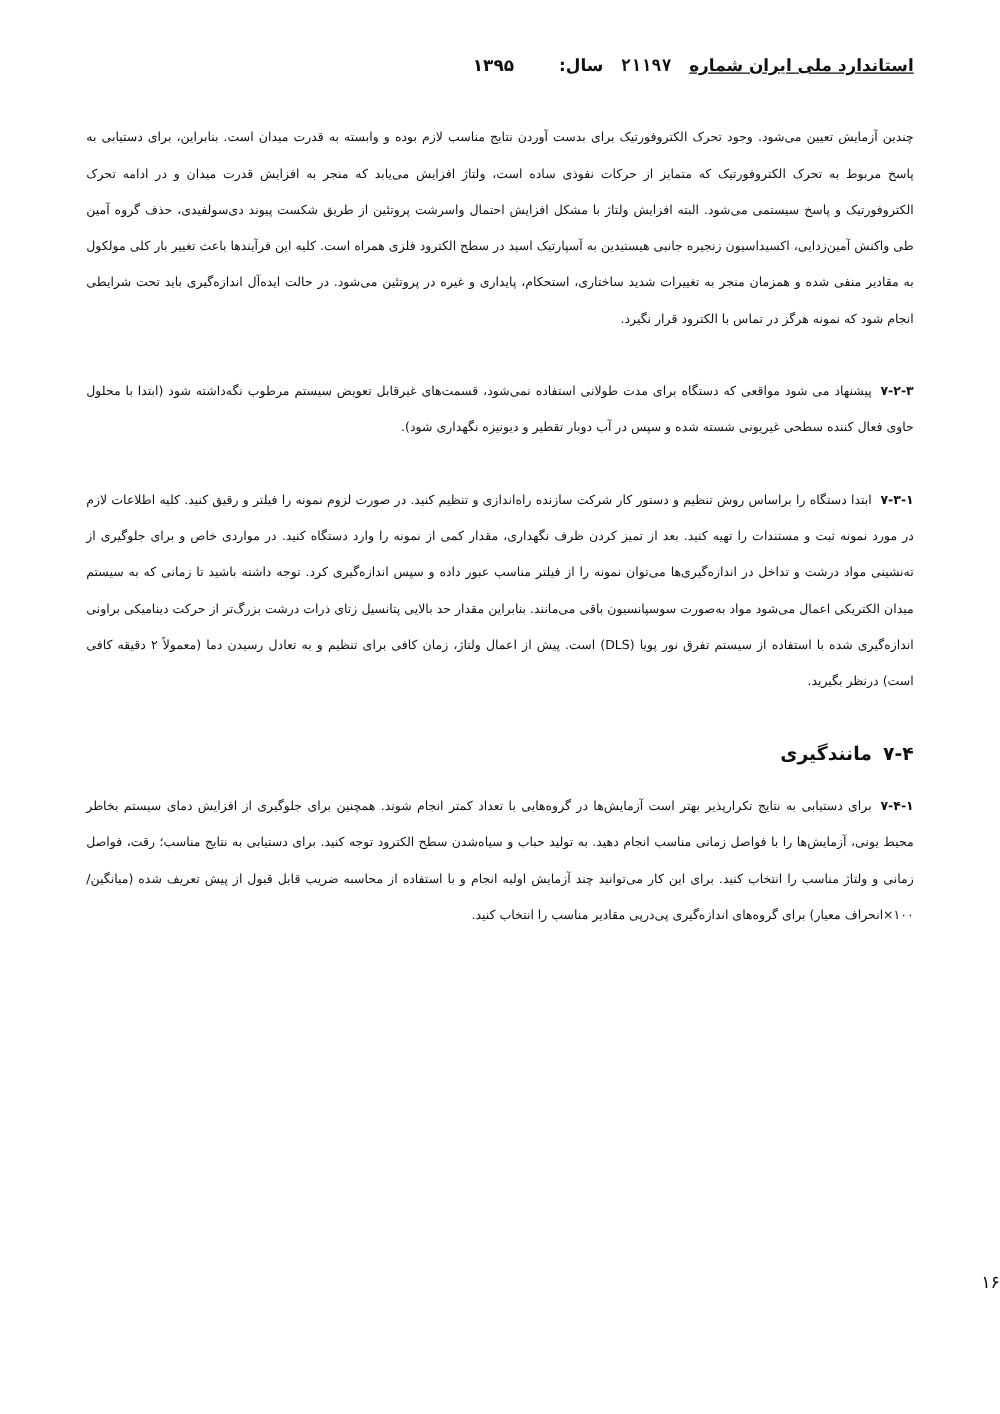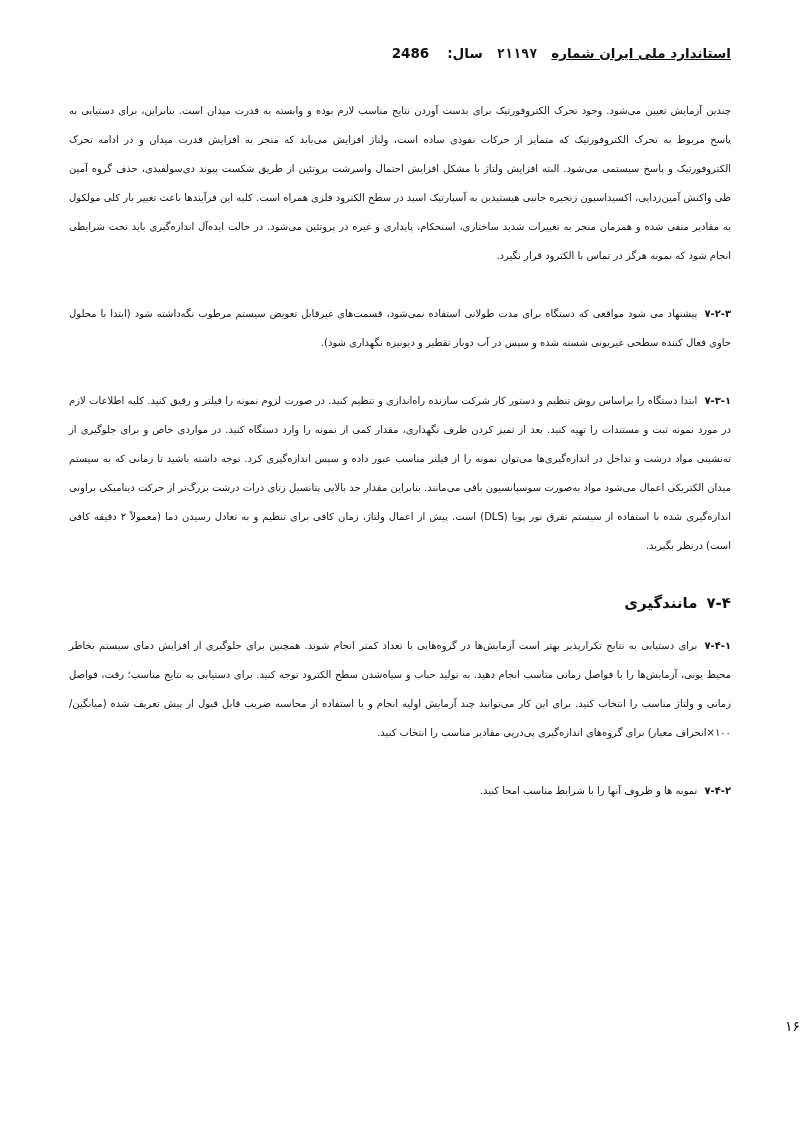--- a/index.html
+++ b/index.html
@@ -25,21 +25,21 @@
     direction: rtl;
     justify-content: flex-start;
     align-items: baseline;
     font-size: 13.5px;
     font-weight: bold;
     margin-bottom: 34px;
     letter-spacing: 0;
   }
   .doc-header .hdr-label { margin-left: 14px; text-decoration: underline; }
   .doc-header .hdr-number { margin-left: 14px; font-family: Liberation Mono, monospace; }
-  .doc-header .hdr-year-label { margin-left: 18px; }
+  .doc-header .hdr-year-label { margin-left: 36px; }
   .para {
     direction: rtl;
     text-align: justify;
     font-size: 10px;
     line-height: 29px;
     margin: 0 0 29px 0;
   }
   .para .sec-num {
     font-weight: bold;
     margin-left: 7px;
@@ -68,21 +68,21 @@
 </style>
 </head>
 <body>
 
 <div class="page">
 
   <div class="doc-header">
     <span class="hdr-label">استاندارد ملی ایران شماره</span>
     <span class="hdr-number">۲۱۱۹۷</span>
     <span class="hdr-year-label">سال:</span>
-    <span class="hdr-year">2486</span>
+    <span class="hdr-year">۱۳۹۵</span>
   </div>
 
   <p class="para"><span>چندین آزمایش تعیین می‌شود. وجود تحرک الکتروفورتیک برای بدست آوردن نتایج مناسب لازم بوده و وابسته به قدرت میدان است. بنابراین، برای دستیابی به پاسخ مربوط به تحرک الکتروفورتیک که متمایز از حرکات نفوذی ساده است، ولتاژ افزایش می‌یابد که منجر به افزایش قدرت میدان و در ادامه تحرک الکتروفورتیک و پاسخ سیستمی می‌شود. البته افزایش ولتاژ با مشکل افزایش احتمال واسرشت پروتئین از طریق شکست پیوند دی‌سولفیدی، حذف گروه آمین طی واکنش آمین‌زدایی، اکسیداسیون زنجیره جانبی هیستیدین به آسپارتیک اسید در سطح الکترود فلزی همراه است. کلیه این فرآیندها باعث تغییر بار کلی مولکول به مقادیر منفی شده و همزمان منجر به تغییرات شدید ساختاری، استحکام، پایداری و غیره در پروتئین می‌شود. در حالت ایده‌آل اندازه‌گیری باید تحت شرایطی انجام شود که نمونه هرگز در تماس با الکترود قرار نگیرد.</span></p>
 
   <p class="para">
     <span class="sec-num">۷-۲-۳</span><span>پیشنهاد می شود مواقعی که دستگاه برای مدت طولانی استفاده نمی‌شود، قسمت‌های غیرقابل تعویض سیستم مرطوب نگه‌داشته شود (ابتدا با محلول حاوی فعال کننده سطحی غیریونی شسته شده و سپس در آب دوبار تقطیر و دیونیزه نگهداری شود).</span>
   </p>
 
 
   <p class="para">
@@ -90,19 +90,16 @@
   </p>
 
   <h2 class="heading">
     <span class="sec-num">۷-۴</span><span>مانند‌گیری</span>
   </h2>
 
   <p class="para">
     <span class="sec-num">۷-۴-۱</span><span>برای دستیابی به نتایج تکرارپذیر بهتر است آزمایش‌ها در گروه‌هایی با تعداد کمتر انجام شوند. همچنین برای جلوگیری از افزایش دمای سیستم بخاطر محیط یونی، آزمایش‌ها را با فواصل زمانی مناسب انجام دهید. به تولید حباب و سیاه‌شدن سطح الکترود توجه کنید. برای دستیابی به نتایج مناسب؛ رقت، فواصل زمانی و ولتاژ مناسب را انتخاب کنید. برای این کار می‌توانید چند آزمایش اولیه انجام و با استفاده از محاسبه ضریب قابل قبول از پیش تعریف شده (میانگین/۱۰۰×انحراف معیار) برای گروه‌های اندازه‌گیری پی‌درپی مقادیر مناسب را انتخاب کنید.</span>
   </p>
 
-  <p class="para">
-    <span class="sec-num">۷-۴-۲</span><span>نمونه ها و ظروف آنها را با شرایط مناسب امحا کنید.</span>
-  </p>
 
   <div class="page-footer">۱۶</div>
 
 </div>
 
 </body></html>

